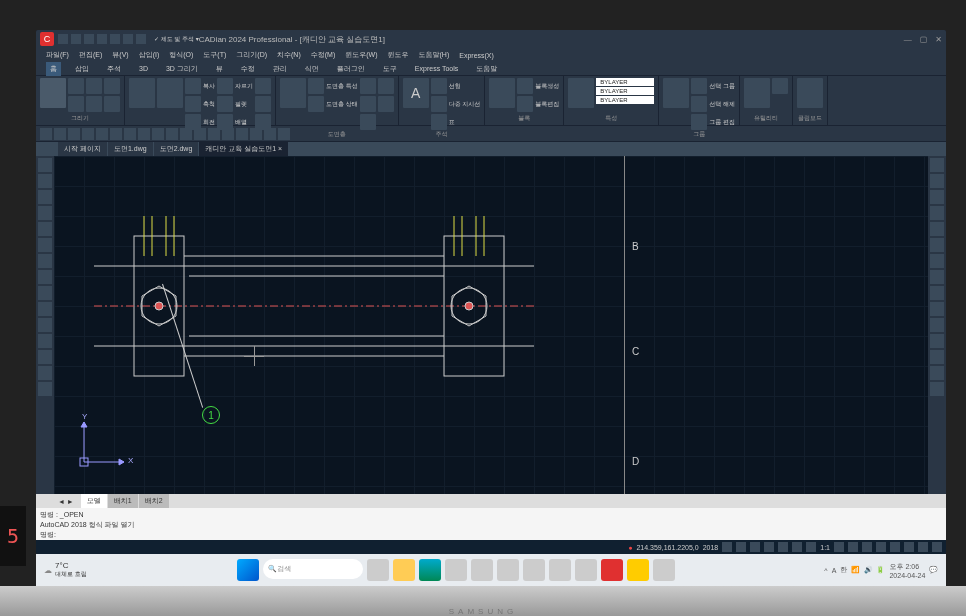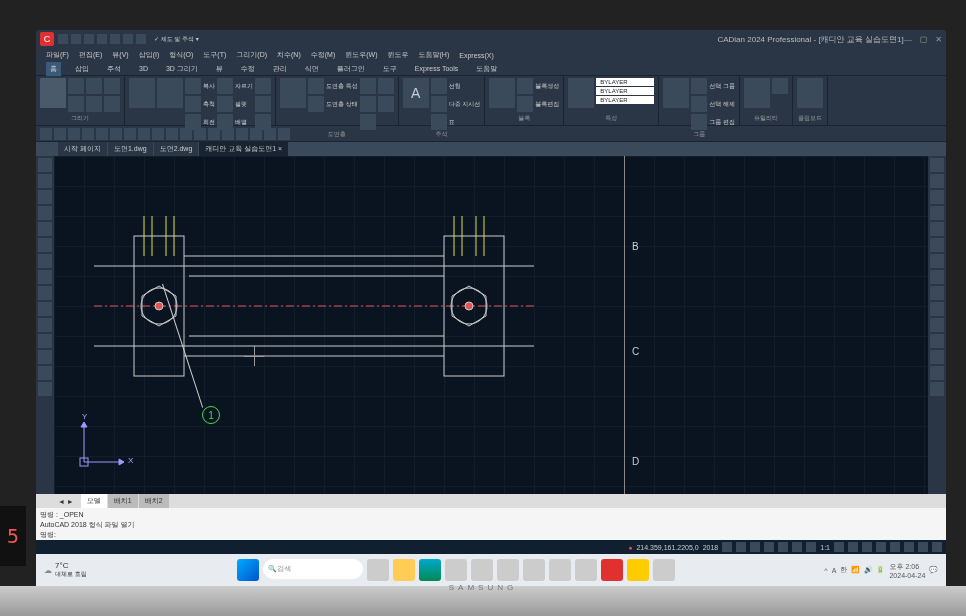--- a/index.html
+++ b/index.html
@@ -5,21 +5,21 @@
 * { margin: 0; padding: 0; box-sizing: border-box; font-family: "Malgun Gothic", sans-serif; }
 body { background: #1a1a1a; width: 966px; height: 616px; overflow: hidden; position: relative; }
 
 .laptop-frame { position: absolute; top: 0; left: 0; right: 0; bottom: 0; background: #222; }
 .screen { position: absolute; top: 30px; left: 36px; right: 20px; bottom: 62px; background: #1a2332; border-radius: 2px; overflow: hidden; }
 
 .titlebar { height: 18px; background: #2a3645; display: flex; align-items: center; font-size: 8px; color: #bbb; padding: 0 4px; }
 .titlebar .logo { width: 14px; height: 14px; background: #e03030; border-radius: 2px; margin-right: 4px; display: flex; align-items: center; justify-content: center; color: #fff; font-size: 9px; }
 .titlebar .qat { display: flex; gap: 3px; margin-right: 8px; }
 .titlebar .qat-icon { width: 10px; height: 10px; background: #3a4a5a; }
-.titlebar .title-center { flex: 1; text-align: right; }
+.titlebar .title-center { flex: 1; text-align: left; }
 .titlebar .win-controls { display: flex; gap: 8px; color: #999; }
 
 .menubar { height: 14px; background: #2a3645; display: flex; align-items: center; font-size: 7px; color: #ccc; gap: 10px; padding: 0 10px; }
 
 .ribbon-tabs { height: 14px; background: #2a3645; display: flex; align-items: center; font-size: 7px; color: #ccc; gap: 10px; padding: 0 10px; border-bottom: 1px solid #1a2332; }
 .ribbon-tabs .tab { padding: 2px 4px; }
 .ribbon-tabs .tab.active { background: #3a5a7a; }
 
 .ribbon { height: 50px; background: #2a3645; display: flex; border-bottom: 1px solid #1a2332; }
 .ribbon-panel { border-right: 1px solid #1a2332; padding: 2px 4px; display: flex; flex-direction: column; }
@@ -70,21 +70,21 @@
 
 .taskbar { position: absolute; bottom: 30px; left: 36px; right: 20px; height: 32px; background: #e8ecf0; display: flex; align-items: center; padding: 0 8px; gap: 6px; font-size: 8px; color: #333; }
 .taskbar .weather { display: flex; align-items: center; gap: 3px; }
 .taskbar .center { flex: 1; display: flex; justify-content: center; gap: 4px; }
 .tb-app { width: 22px; height: 22px; background: #ccc; border-radius: 3px; }
 .win-logo { background: linear-gradient(135deg, #0af, #05c); }
 .search-box { width: 100px; height: 20px; background: #fff; border-radius: 10px; display: flex; align-items: center; padding: 0 6px; font-size: 7px; color: #888; }
 .tray { display: flex; align-items: center; gap: 4px; font-size: 7px; color: #555; }
 
 .laptop-bottom { position: absolute; bottom: 0; left: 0; right: 0; height: 30px; background: linear-gradient(#ccc, #999); }
-.brand-logo { position: absolute; bottom: 24px; left: 50%; transform: translateX(-50%); color: #777; font-size: 8px; letter-spacing: 4px; }
+.brand-logo { position: absolute; bottom: 0; left: 50%; transform: translateX(-50%); color: #777; font-size: 8px; letter-spacing: 4px; }
 .side-obj { position: absolute; left: 0; bottom: 50px; width: 26px; height: 60px; background: #111; color: #e55; font-size: 20px; display: flex; align-items: center; justify-content: center; font-family: monospace; }
 </style>
 </head>
 <body>
 
 <div class="laptop-frame">
  <div class="side-obj">5</div>
  <div class="screen">
 
   <div class="titlebar">

